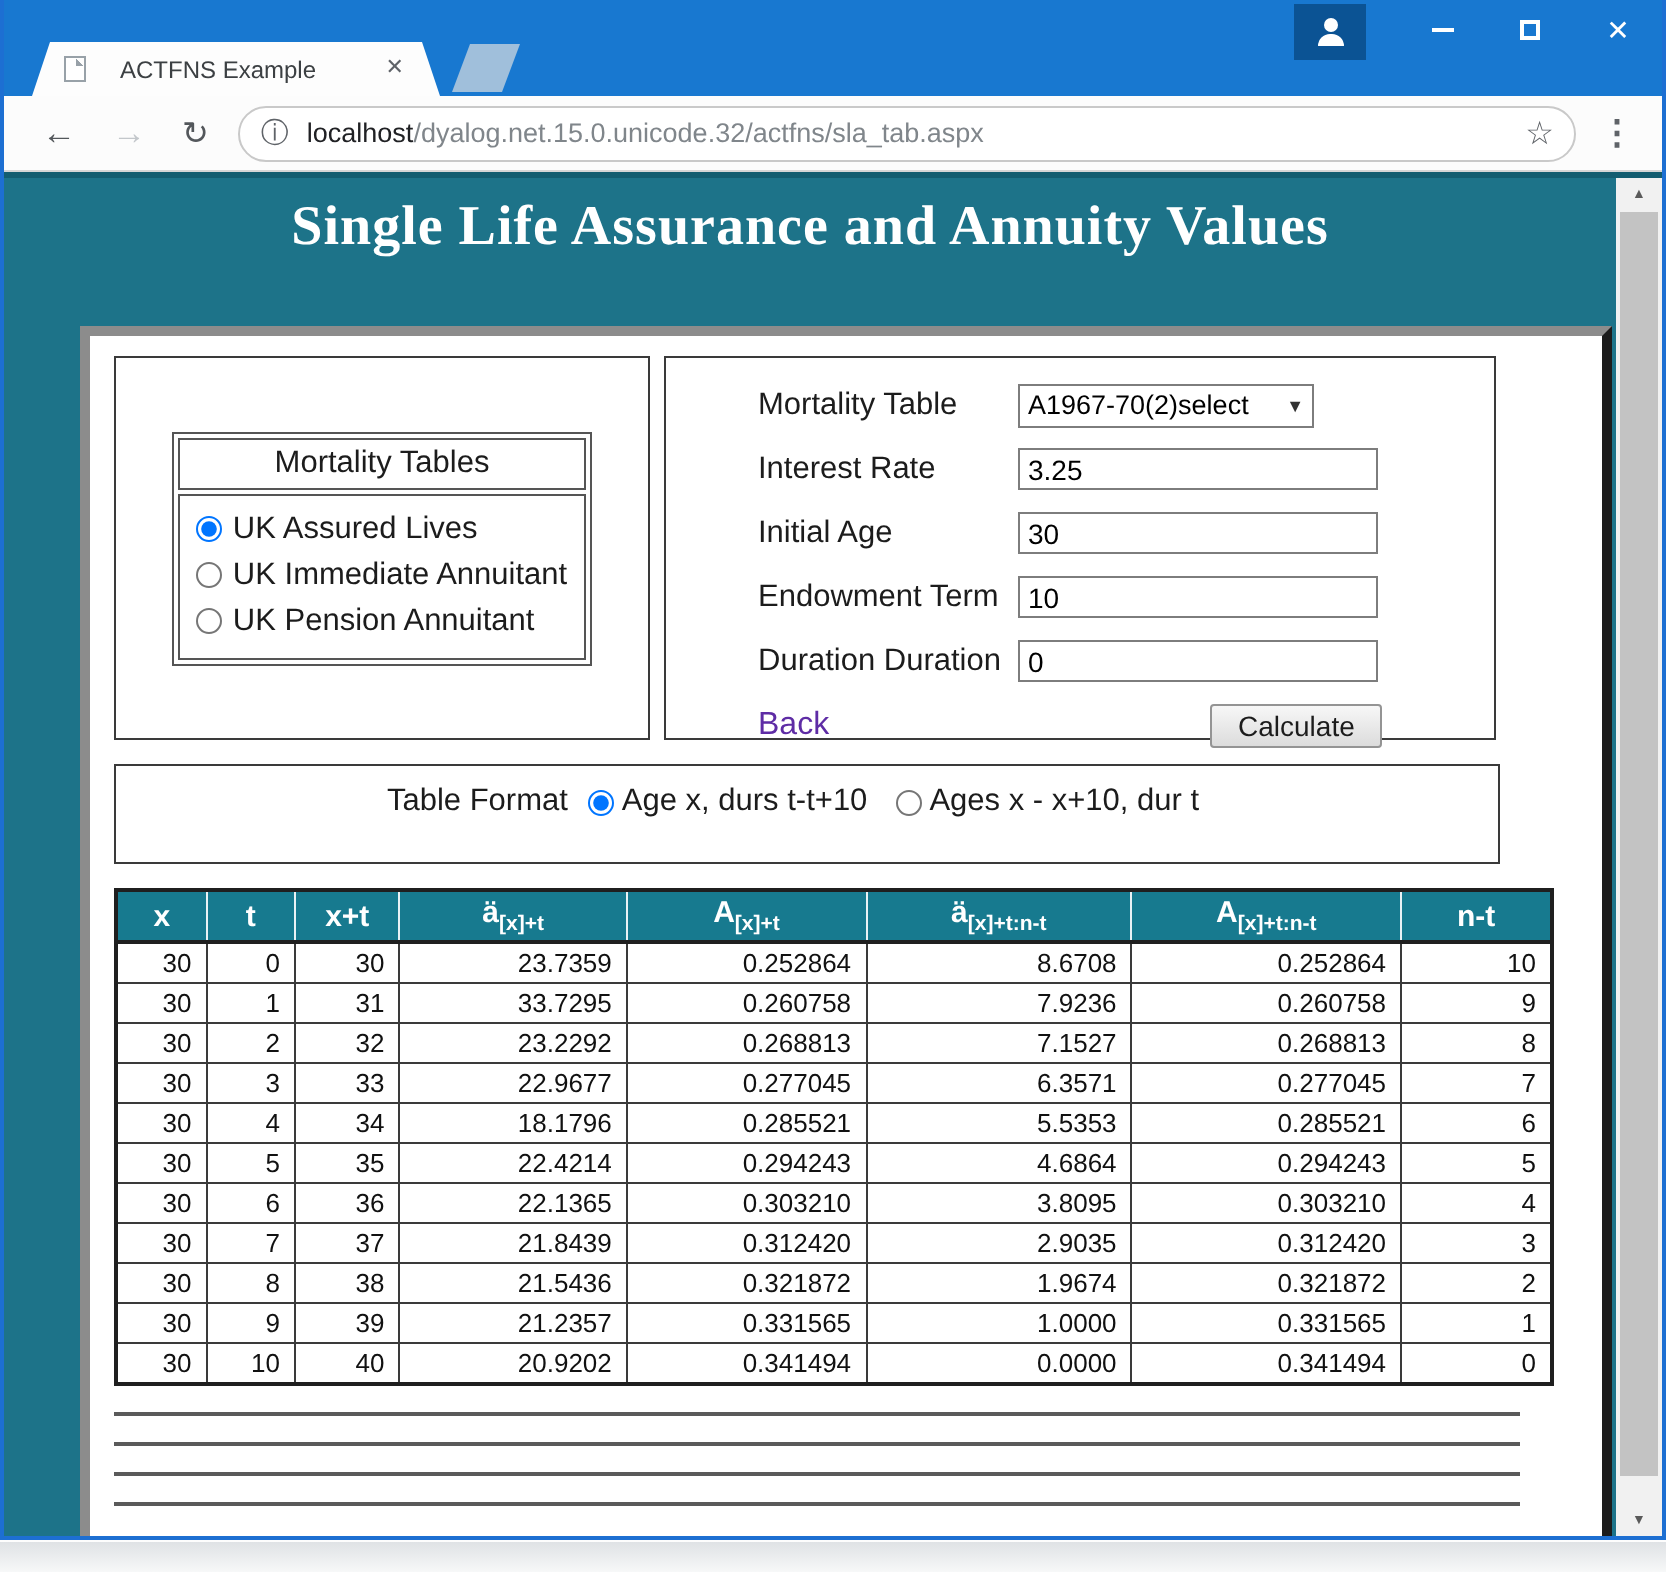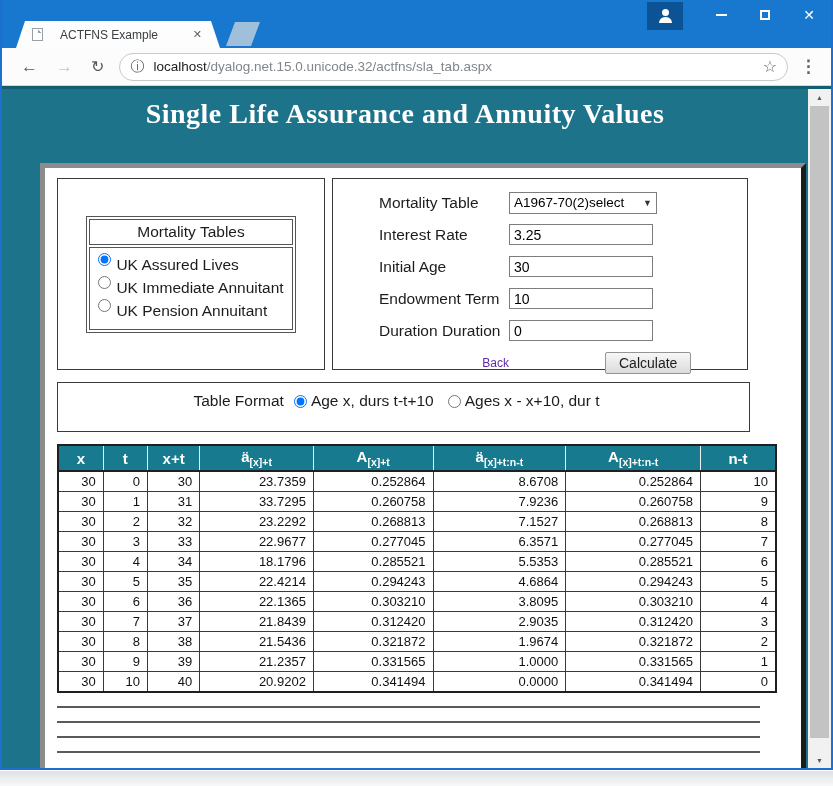--- a/index.html
+++ b/index.html
@@ -61,34 +61,34 @@
        border-top:5px solid #8c8c8c;border-left:5px solid #8c8c8c;
        border-bottom:6px solid #1c1c1c;border-right:5px solid #1c1c1c;
        padding:10px 12px;overflow:hidden}
   .row1{display:flex;gap:7px;margin-bottom:12px}
   .box{border:1px solid #3a3a3a}
   .mt-outer{width:268px;height:192px;display:flex;align-items:center;justify-content:center}
   .mt-box{border:1px solid #555;padding:2px}
   .mt-head{border:1px solid #555;text-align:center;font-size:15.5px;color:#1c1c1c;
        padding:3px 6px;margin-bottom:2px}
   .mt-opts{border:1px solid #555;padding:5px 8px 7px 8px}
-  .mt-opt{display:flex;align-items:flex-start;font-size:15.5px;color:#1c1c1c;line-height:23px;white-space:nowrap}
+  .mt-opt{display:flex;align-items:center;font-size:15.5px;color:#1c1c1c;line-height:23px;white-space:nowrap}
   .mt-opt input{margin-right:5px}
   .form-box{width:416px;height:192px;padding:10px 0 0 46px}
   .form-row{display:flex;align-items:center;height:27px;margin-bottom:5px}
   .form-label{width:130px;font-size:15.5px;color:#1c1c1c;flex:none}
   .select-wrap{position:relative;display:inline-block}
   select.mt-select{width:148px;height:22px;font-size:13.5px;font-family:"Liberation Sans",sans-serif;
        border:1px solid #7d7d7d;background:#fff;appearance:none;-webkit-appearance:none;
        padding:0 18px 0 4px;border-radius:0}
   .select-arrow{position:absolute;right:5px;top:6px;font-size:9px;color:#333;pointer-events:none}
-  input.text-field{width:144px;height:21px;border:1px solid #7d7d7d;font-size:14px;
+  input.text-field{width:180px;height:21px;border:1px solid #7d7d7d;font-size:14px;
        font-family:"Liberation Sans",sans-serif;padding:0 4px}
   .form-last{display:flex;align-items:center;margin-top:8px}
-  .back-link{display:block;width:130px;text-align:right;font-size:12px;
+  .back-link{display:block;width:130px;text-align:left;font-size:16px;
        color:var(--link-purple);cursor:pointer}
   .calc-btn{margin-left:96px;font-size:14px;font-family:"Liberation Sans",sans-serif;color:#1c1c1c;
        padding:2px 13px;background:linear-gradient(#f7f7f7,#dcdcdc);
        border:1px solid #949494;border-radius:2px;cursor:pointer}
   .format-box{width:693px;height:50px;margin-bottom:12px;display:flex;
        justify-content:center;padding-top:9px}
   .format-inner{display:flex;align-items:flex-start;font-size:15.5px;color:#1c1c1c;height:22px}
   .format-label{margin-right:10px}
   .format-opt{display:flex;align-items:center;margin-right:14px;white-space:nowrap}
   .format-opt input{margin-right:4px}

